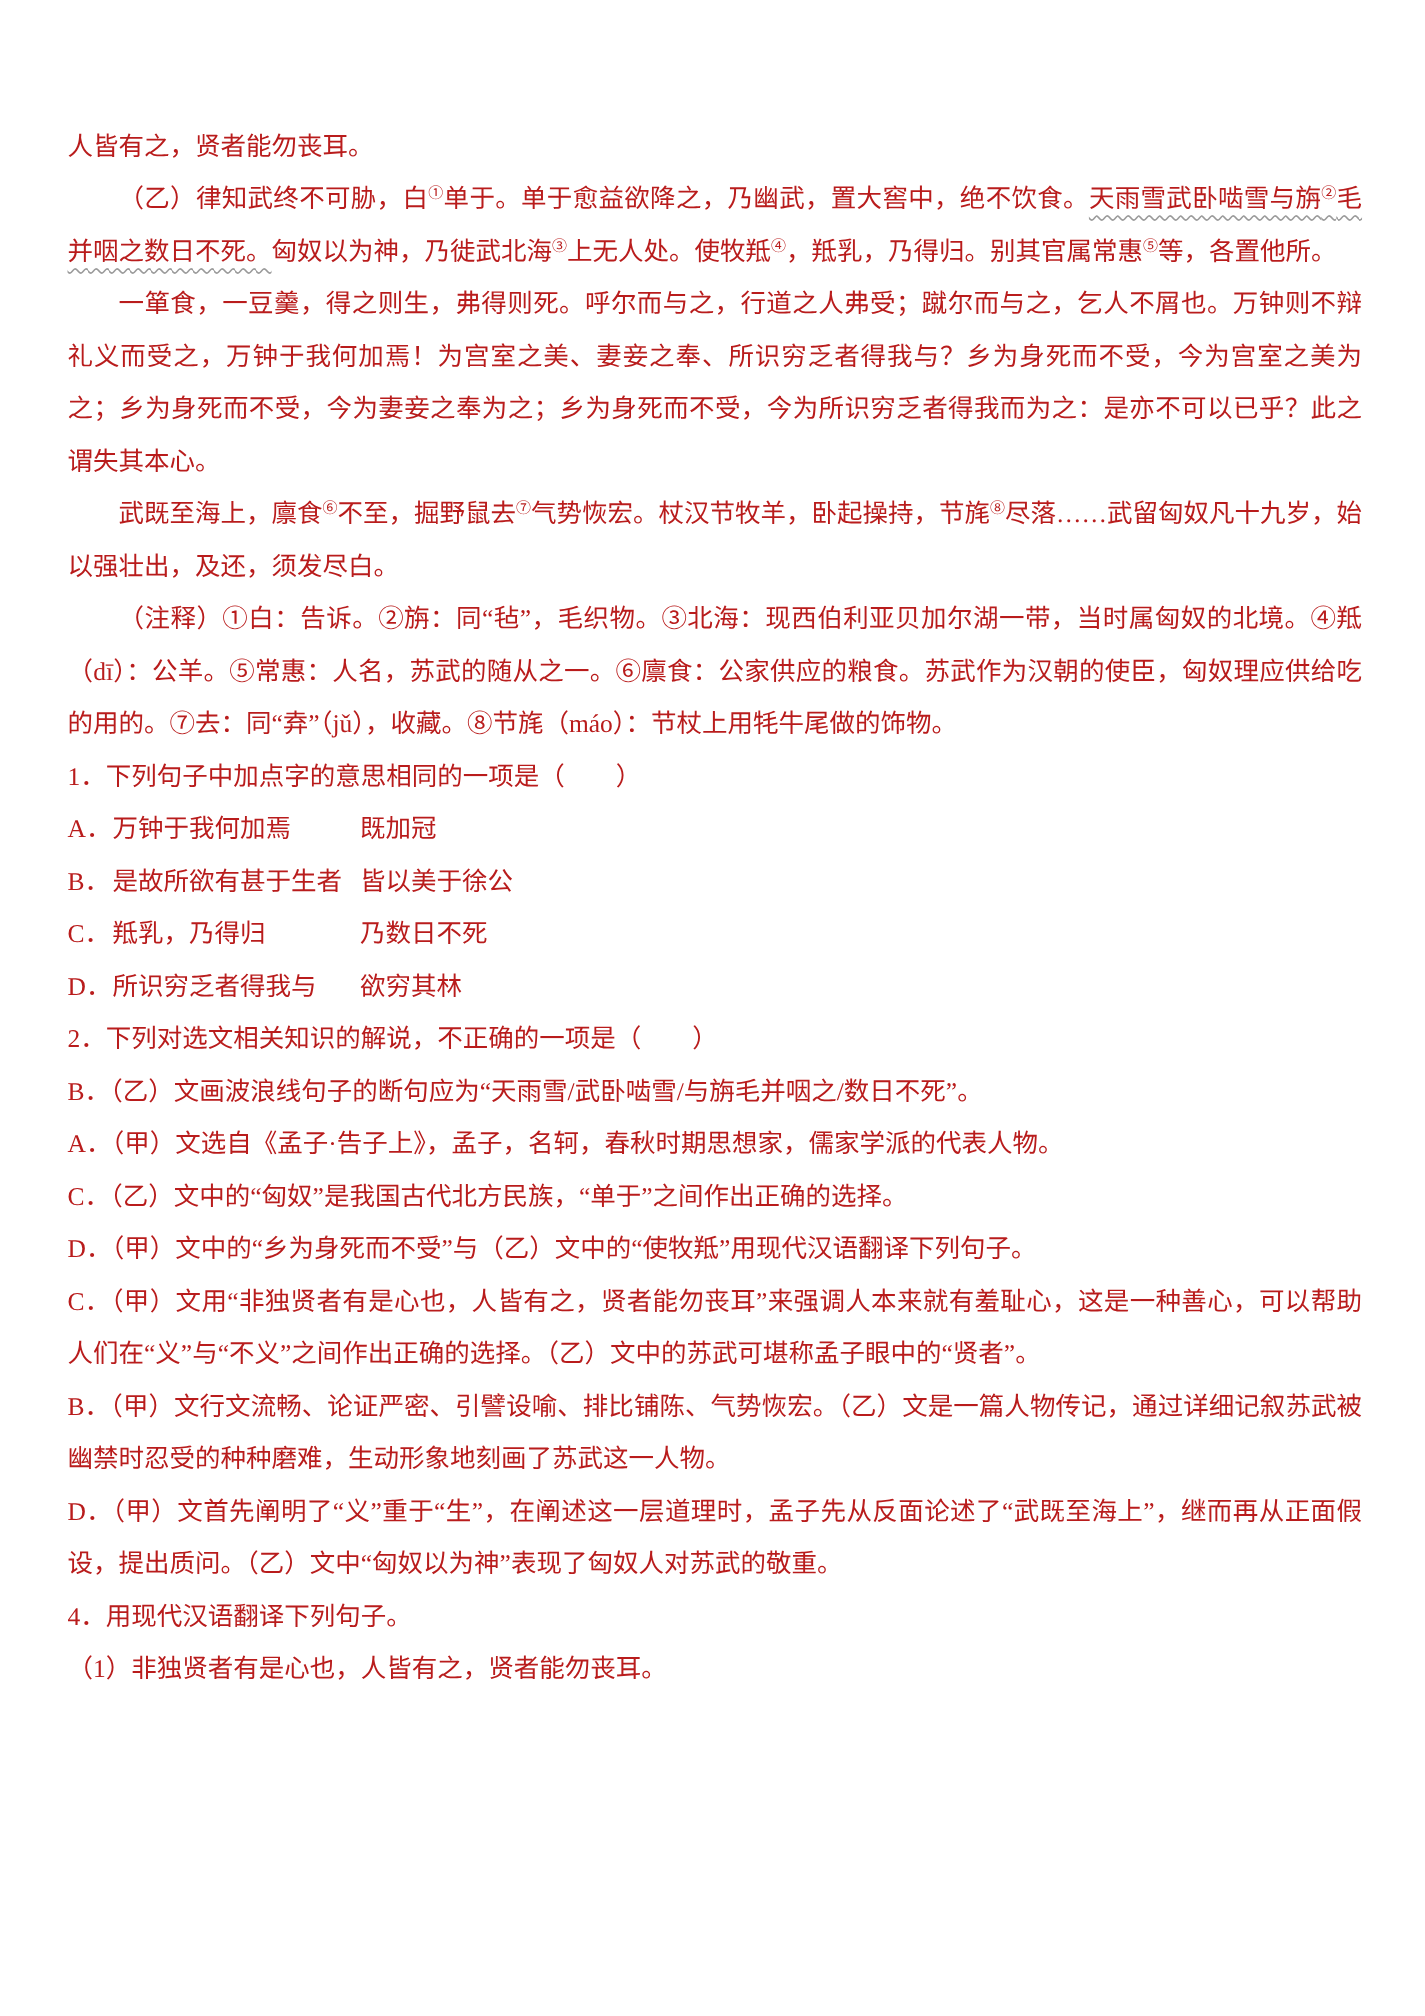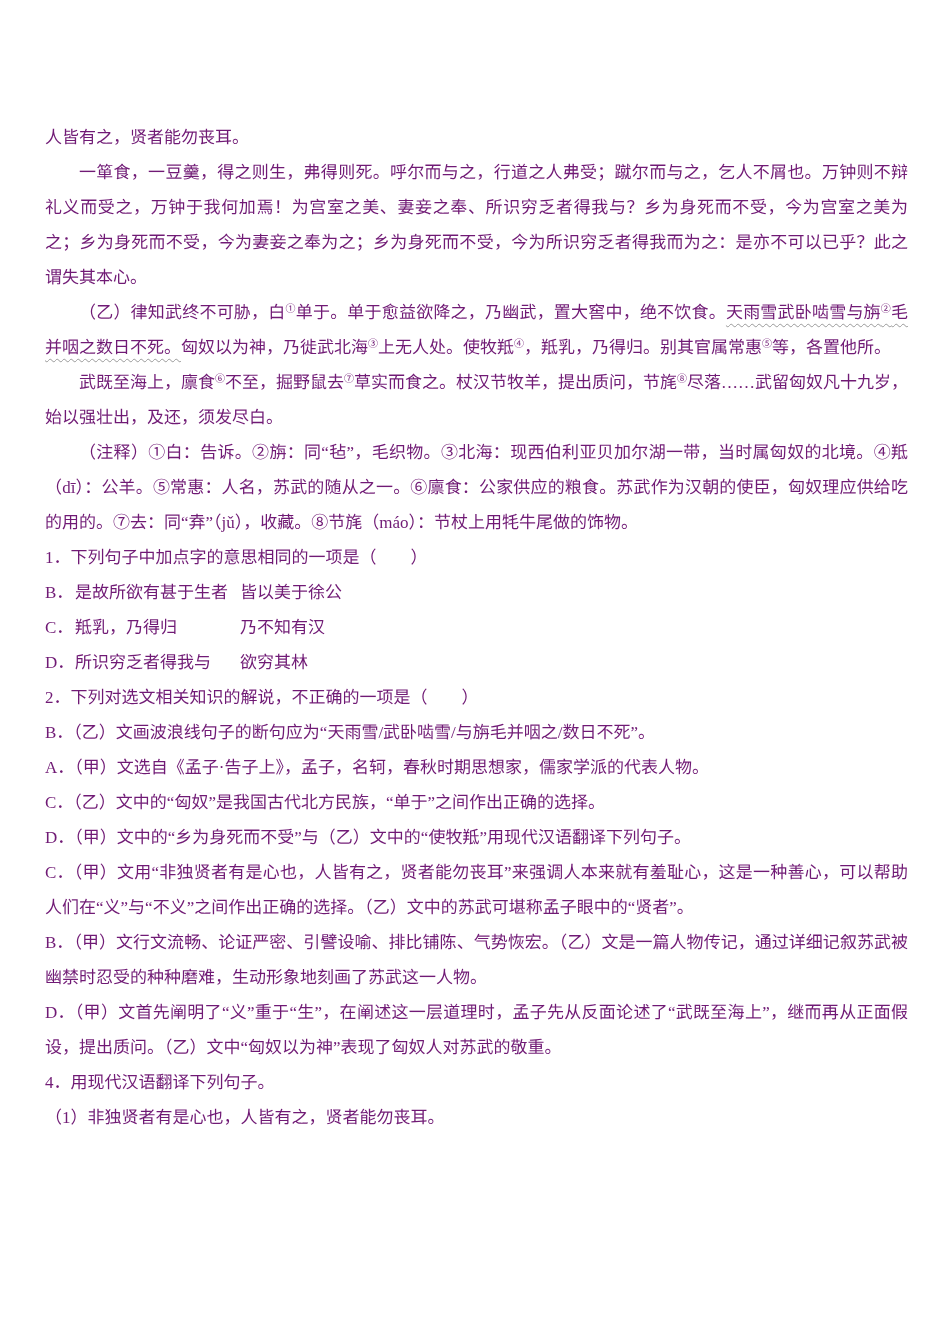--- a/index.html
+++ b/index.html
@@ -9,25 +9,25 @@
   }
   body {
     width: 950px;
     height: 1344px;
     overflow: hidden;
   }
   .page {
     box-sizing: border-box;
     width: 950px;
     height: 1344px;
-    padding: 120px 42px 0 45px;
+    padding: 80px 42px 0 45px;
     font-family: "Liberation Serif", serif;
     font-size: 17px;
     line-height: 35px;
-    color: #701a75;
+    color: #b91c1c;
   }
   p.line {
     margin: 0;
     text-align: justify;
   }
   p.indent { text-indent: 2em; }
   p.pair { text-align: left; }
   .opt-label { display: inline-block; min-width: 30px; }
   .opt-left  { display: inline-block; min-width: 165px; }
   .opt-right { display: inline; }
@@ -46,27 +46,28 @@
   .emph {
     font-family: "Liberation Sans", sans-serif;
   }
 </style>
 </head>
 <body>
 
 <div class="page">
   <div id="doc">
       <p class="line"><span>人皆有之，贤者能勿丧耳。</span></p>
+      <p class="line indent"><span>（乙）律知武终不可胁，白</span><sup class="sup">①</sup><span>单于。单于愈益欲降之，乃幽武，置大窖中，绝不饮食。</span><span class="wavy"><span>天雨雪武卧啮雪与旃</span><sup class="sup">②</sup><span>毛并咽之数日不死。</span></span><span>匈奴以为神，乃徙武北海</span><sup class="sup">③</sup><span>上无人处。使牧羝</span><sup class="sup">④</sup><span>，羝乳，乃得归。别其官属常惠</span><sup class="sup">⑤</sup><span>等，各置他所。</span></p>
       <p class="line indent"><span>一箪食，一豆羹，得之则生，弗得则死。呼尔而与之，行道之人弗受；蹴尔而与之，乞人不屑也。万钟则不辩礼义而受之，万钟于我何加焉！为宫室之美、妻妾之奉、所识穷乏者得我与？乡为身死而不受，今为宫室之美为之；乡为身死而不受，今为妻妾之奉为之；乡为身死而不受，今为所识穷乏者得我而为之：是亦不可以已乎？此之谓失其本心。</span></p>
-      <p class="line indent"><span>（乙）律知武终不可胁，白</span><sup class="sup">①</sup><span>单于。单于愈益欲降之，乃幽武，置大窖中，绝不饮食。</span><span class="wavy"><span>天雨雪武卧啮雪与旃</span><sup class="sup">②</sup><span>毛并咽之数日不死。</span></span><span>匈奴以为神，乃徙武北海</span><sup class="sup">③</sup><span>上无人处。使牧羝</span><sup class="sup">④</sup><span>，羝乳，乃得归。别其官属常惠</span><sup class="sup">⑤</sup><span>等，各置他所。</span></p>
-      <p class="line indent"><span>武既至海上，廪食</span><sup class="sup">⑥</sup><span>不至，掘野鼠去</span><sup class="sup">⑦</sup><span>草实而食之。杖汉节牧羊，提出质问，节旄</span><sup class="sup">⑧</sup><span>尽落……武留匈奴凡十九岁，始以强壮出，及还，须发尽白。</span></p>
+      <p class="line indent"><span>武既至海上，廪食</span><sup class="sup">⑥</sup><span>不至，掘野鼠去</span><sup class="sup">⑦</sup><span>气势恢宏。杖汉节牧羊，卧起操持，节旄</span><sup class="sup">⑧</sup><span>尽落……武留匈奴凡十九岁，始以强壮出，及还，须发尽白。</span></p>
       <p class="line indent"><span>（注释）①白：告诉。②旃：同“毡”，毛织物。③北海：现西伯利亚贝加尔湖一带，当时属匈奴的北境。④羝（dī）：公羊。⑤常惠：人名，苏武的随从之一。⑥廪食：公家供应的粮食。苏武作为汉朝的使臣，匈奴理应供给吃的用的。⑦去：同“弆”（jǔ），收藏。⑧节旄（máo）：节杖上用牦牛尾做的饰物。</span></p>
       <p class="line"><span>1．下列句子中加点字的意思相同的一项是（　　）</span></p>
+      <p class="line pair"><span class="opt-label">A．</span><span class="opt-left"><span>万钟于我何</span><span class="emph">加</span><span>焉</span></span><span class="opt-right"><span>既</span><span class="emph">加</span><span>冠</span></span></p>
       <p class="line pair"><span class="opt-label">B．</span><span class="opt-left"><span>是故所欲有甚</span><span class="emph">于</span><span>生者</span></span><span class="opt-right"><span>皆以美</span><span class="emph">于</span><span>徐公</span></span></p>
-      <p class="line pair"><span class="opt-label">C．</span><span class="opt-left"><span>羝乳，</span><span class="emph">乃</span><span>得归</span></span><span class="opt-right"><span class="emph">乃</span><span>不知有汉</span></span></p>
+      <p class="line pair"><span class="opt-label">C．</span><span class="opt-left"><span>羝乳，</span><span class="emph">乃</span><span>得归</span></span><span class="opt-right"><span class="emph">乃</span><span>数日不死</span></span></p>
       <p class="line pair"><span class="opt-label">D．</span><span class="opt-left"><span>所识</span><span class="emph">穷</span><span>乏者得我与</span></span><span class="opt-right"><span>欲</span><span class="emph">穷</span><span>其林</span></span></p>
       <p class="line"><span>2．下列对选文相关知识的解说，不正确的一项是（　　）</span></p>
       <p class="line"><span>B．（乙）文画波浪线句子的断句应为“天雨雪/武卧啮雪/与旃毛并咽之/数日不死”。</span></p>
       <p class="line"><span>A．（甲）文选自《孟子·告子上》，孟子，名轲，春秋时期思想家，儒家学派的代表人物。</span></p>
       <p class="line"><span>C．（乙）文中的“匈奴”是我国古代北方民族，“单于”之间作出正确的选择。</span></p>
       <p class="line"><span>D．（甲）文中的“乡为身死而不受”与（乙）文中的“使牧羝”用现代汉语翻译下列句子。</span></p>
       <p class="line"><span>C．（甲）文用“非独贤者有是心也，人皆有之，贤者能勿丧耳”来强调人本来就有羞耻心，这是一种善心，可以帮助人们在“义”与“不义”之间作出正确的选择。（乙）文中的苏武可堪称孟子眼中的“贤者”。</span></p>
       <p class="line"><span>B．（甲）文行文流畅、论证严密、引譬设喻、排比铺陈、气势恢宏。（乙）文是一篇人物传记，通过详细记叙苏武被幽禁时忍受的种种磨难，生动形象地刻画了苏武这一人物。</span></p>
       <p class="line"><span>D．（甲）文首先阐明了“义”重于“生”，在阐述这一层道理时，孟子先从反面论述了“武既至海上”，继而再从正面假设，提出质问。（乙）文中“匈奴以为神”表现了匈奴人对苏武的敬重。</span></p>
       <p class="line"><span>4．用现代汉语翻译下列句子。</span></p>

